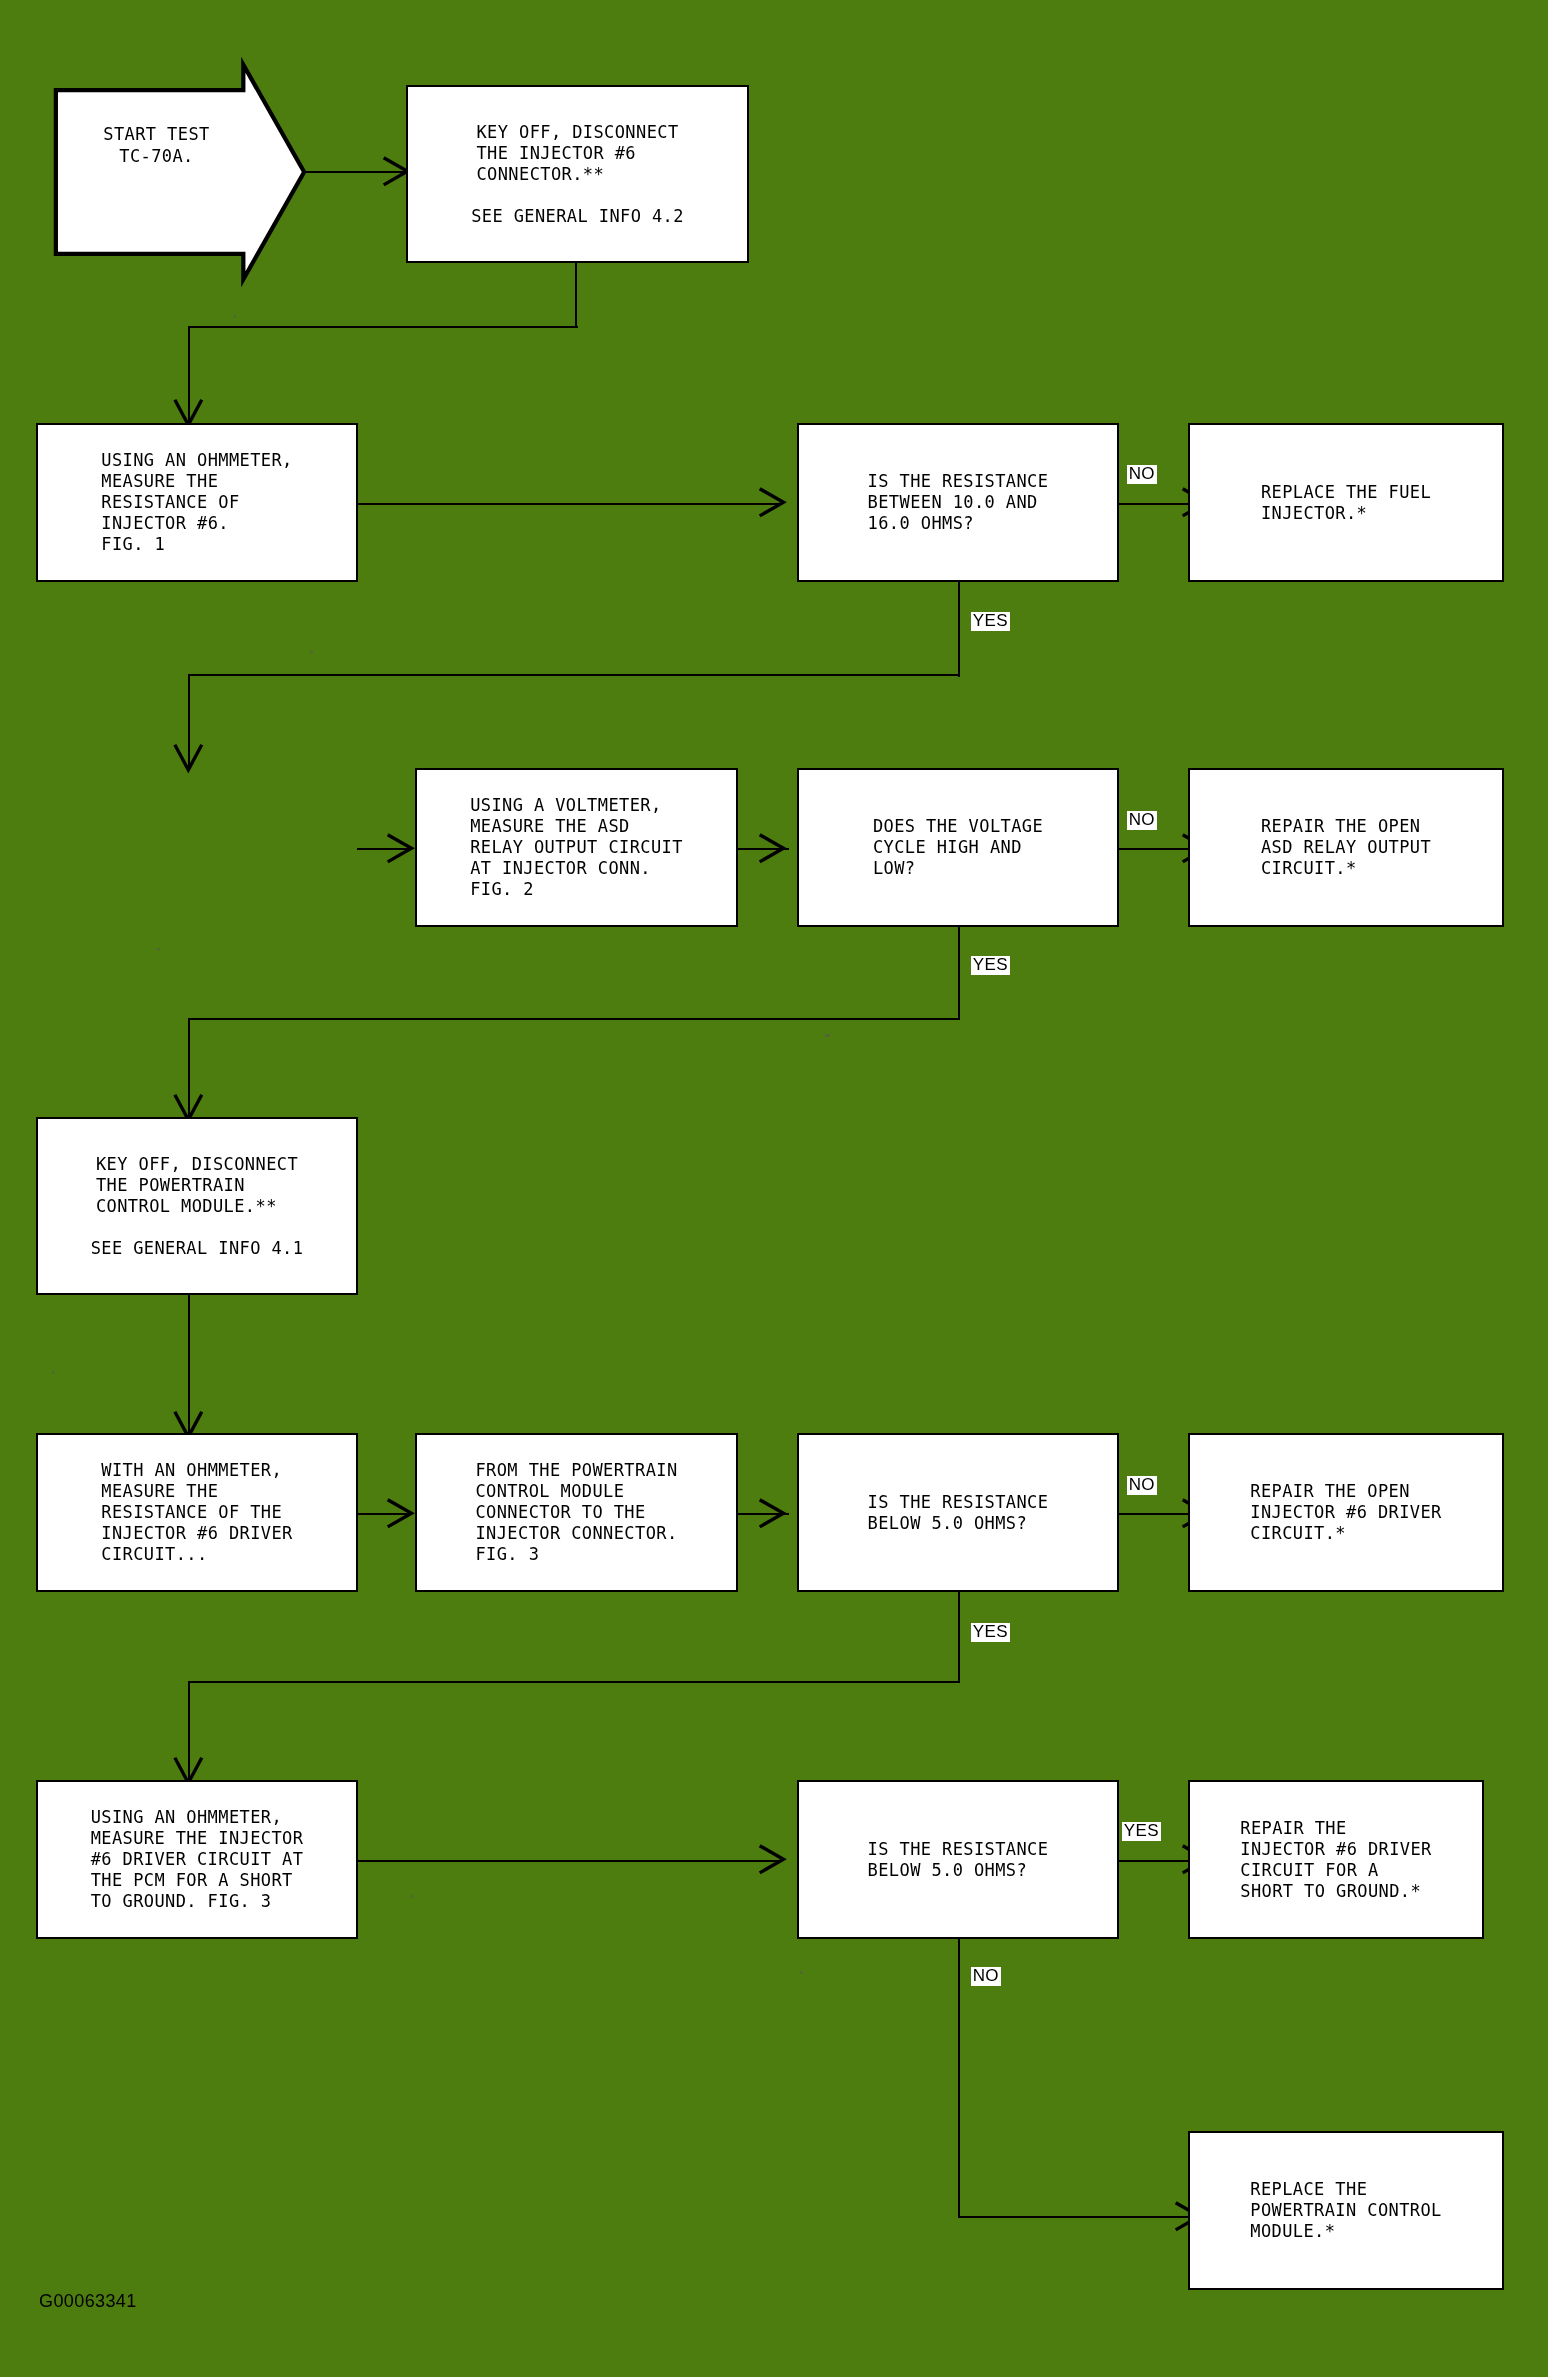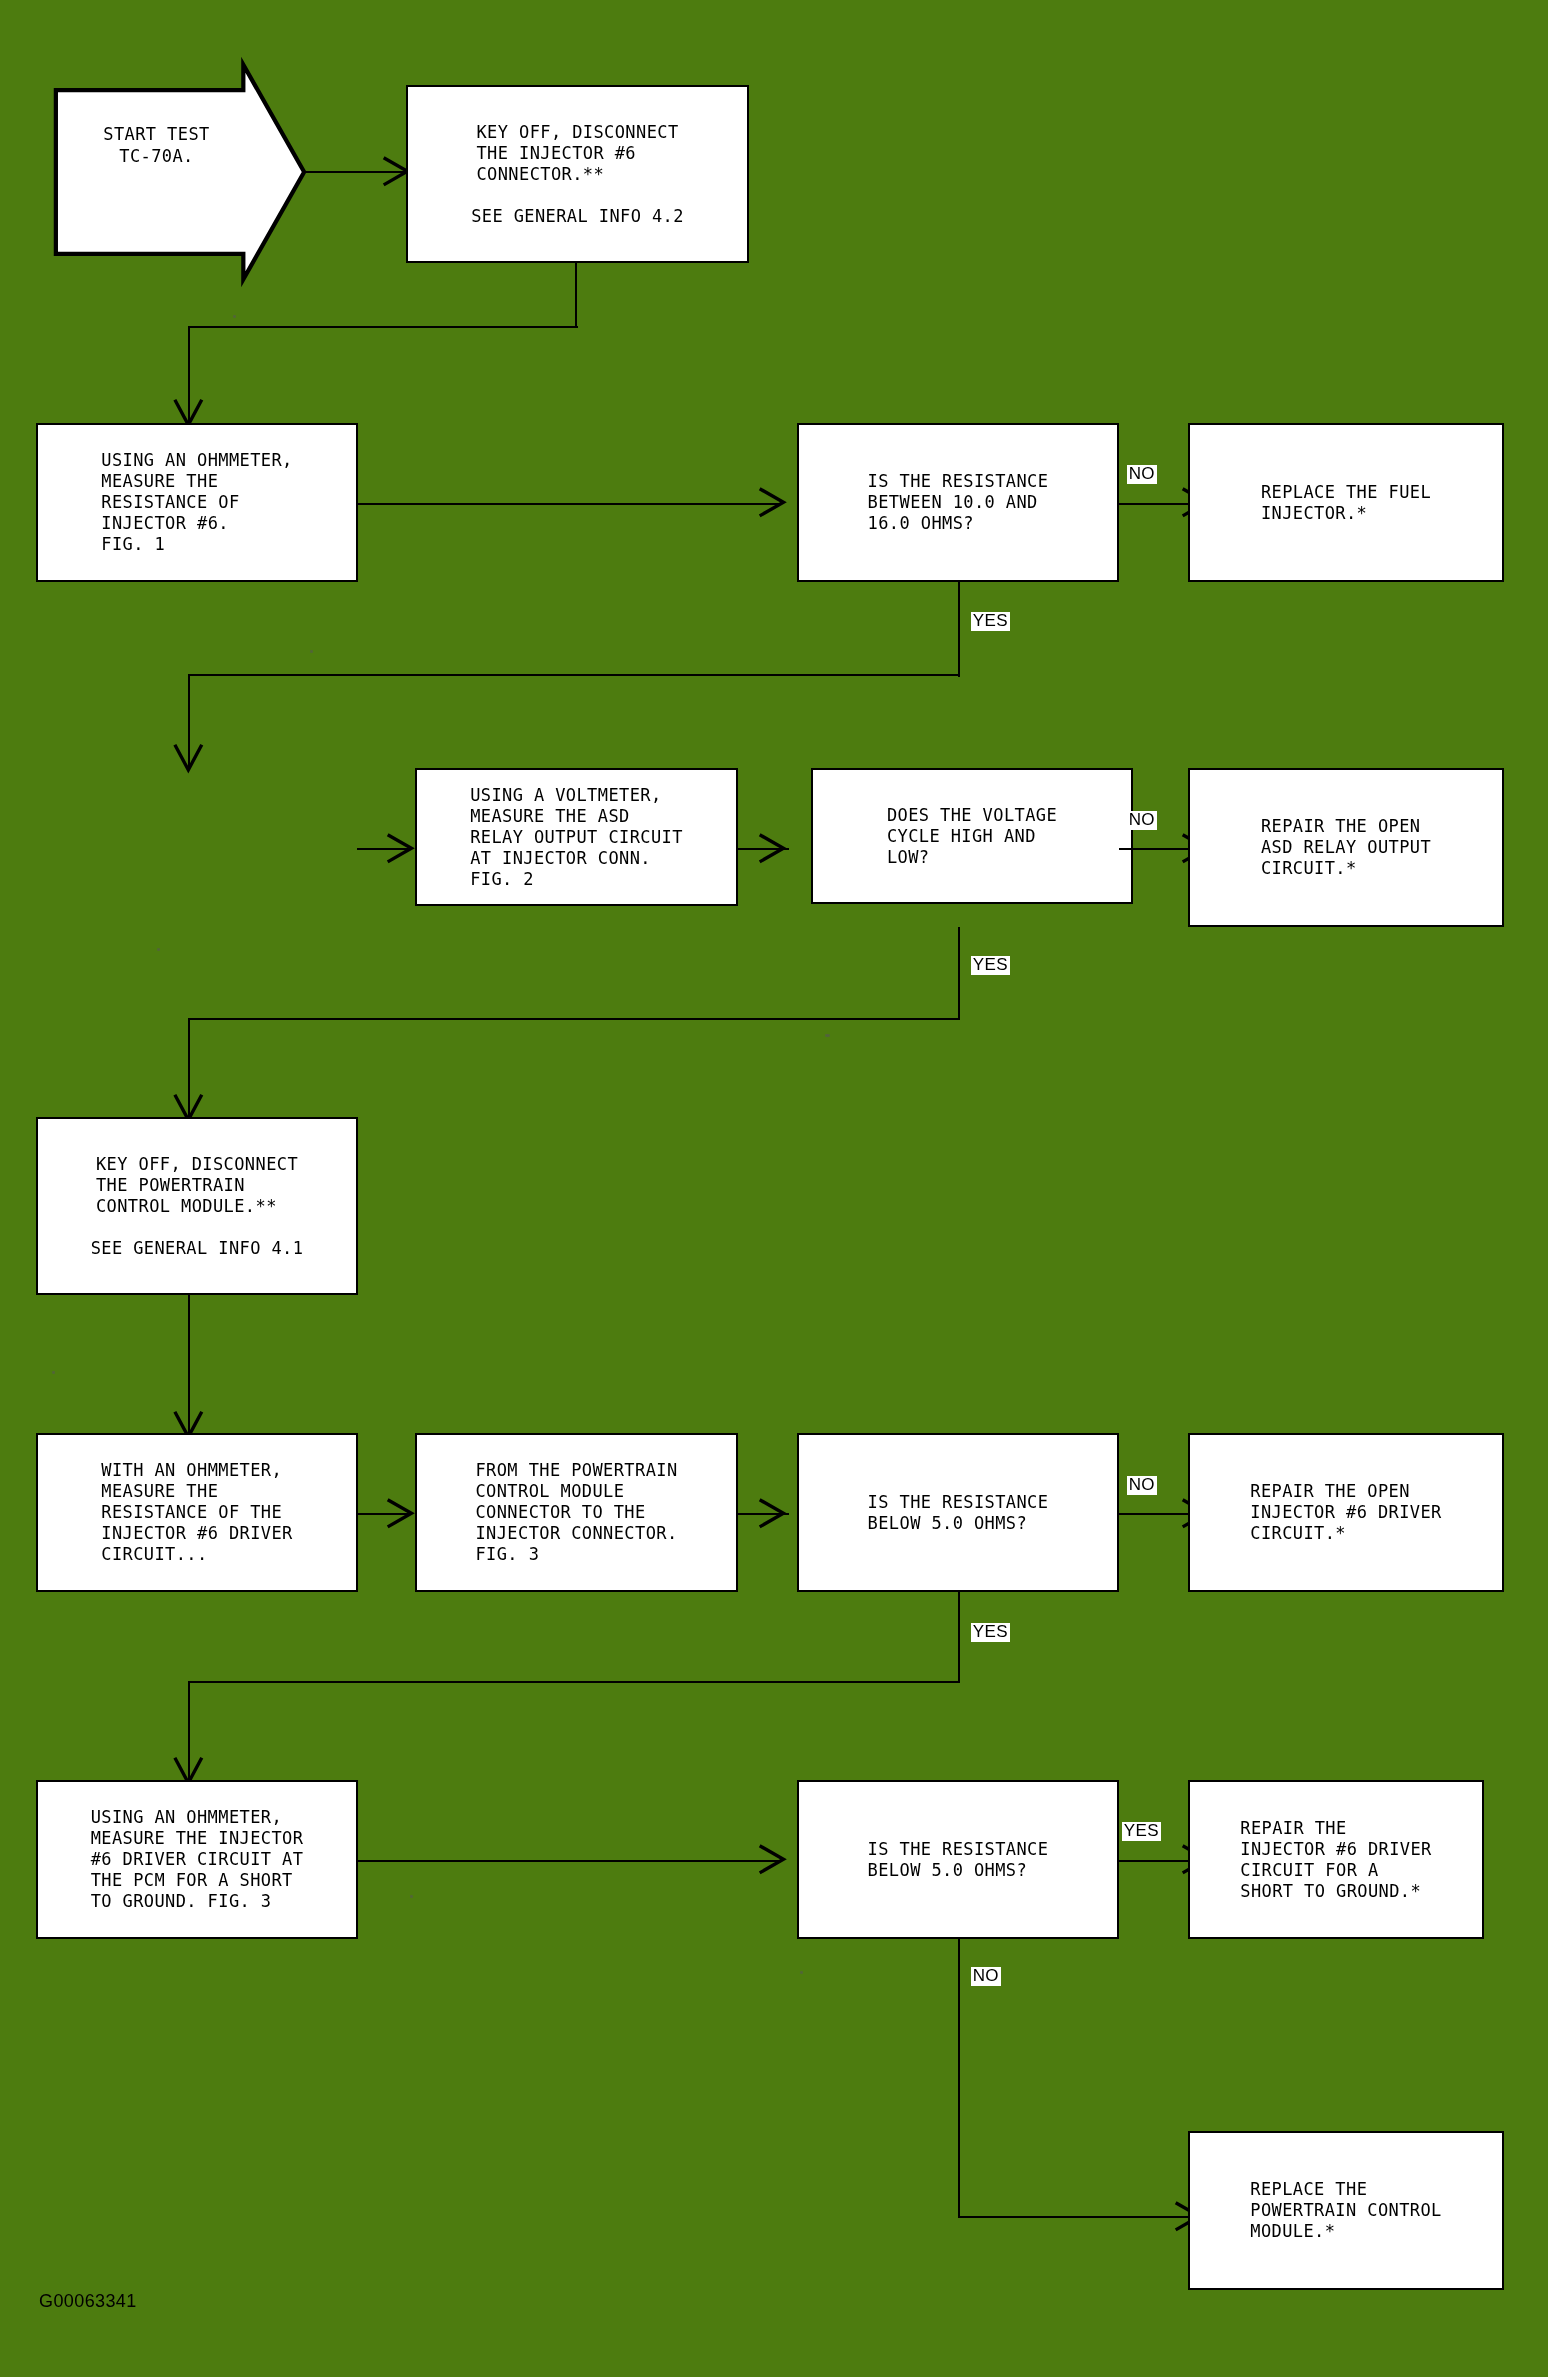--- a/index.html
+++ b/index.html
@@ -172,34 +172,34 @@
     <path d="M 2 2 L 18 32 L 34 2" fill="none" stroke="#000000" stroke-width="4"></path>
   </svg>
   <div class="edge-label" style="left:971px; top:612px;">YES</div>
 
 
   <div class="hline" style="left:357px; top:848px; width:51px;"></div>
   <svg class="arrowhead" style="left:386px; top:833px;" width="30.5" height="34" viewBox="0 0 36 40">
     <path d="M 2 2 L 30 18 L 2 34" fill="none" stroke="#000000" stroke-width="4"></path>
   </svg>
 
-  <div class="node" style="left:415px; top:768px; width:323px; height:138px;">
+  <div class="node" style="left:415px; top:768px; width:323px; height:159px;">
     <div>USING A VOLTMETER,
 MEASURE THE ASD
 RELAY OUTPUT CIRCUIT
 AT INJECTOR CONN.
 FIG. 2</div>
   </div>
 
   <div class="hline" style="left:738px; top:848px; width:51px;"></div>
   <svg class="arrowhead" style="left:758px; top:833px;" width="30.5" height="34" viewBox="0 0 36 40">
     <path d="M 2 2 L 30 18 L 2 34" fill="none" stroke="#000000" stroke-width="4"></path>
   </svg>
 
-  <div class="node" style="left:797px; top:768px; width:322px; height:136px;margin-left:14px;">
+  <div class="node" style="left:797px; top:768px; width:322px; height:159px;">
     <div>DOES THE VOLTAGE
 CYCLE HIGH AND
 LOW?</div>
   </div>
 
   <div class="hline" style="left:1119px; top:848px; width:85px;"></div>
   <svg class="arrowhead" style="left:1181px; top:833px;" width="30.5" height="34" viewBox="0 0 36 40">
     <path d="M 2 2 L 30 18 L 2 34" fill="none" stroke="#000000" stroke-width="4"></path>
   </svg>
   <div class="edge-label" style="left:1127px; top:811px;">NO</div>

